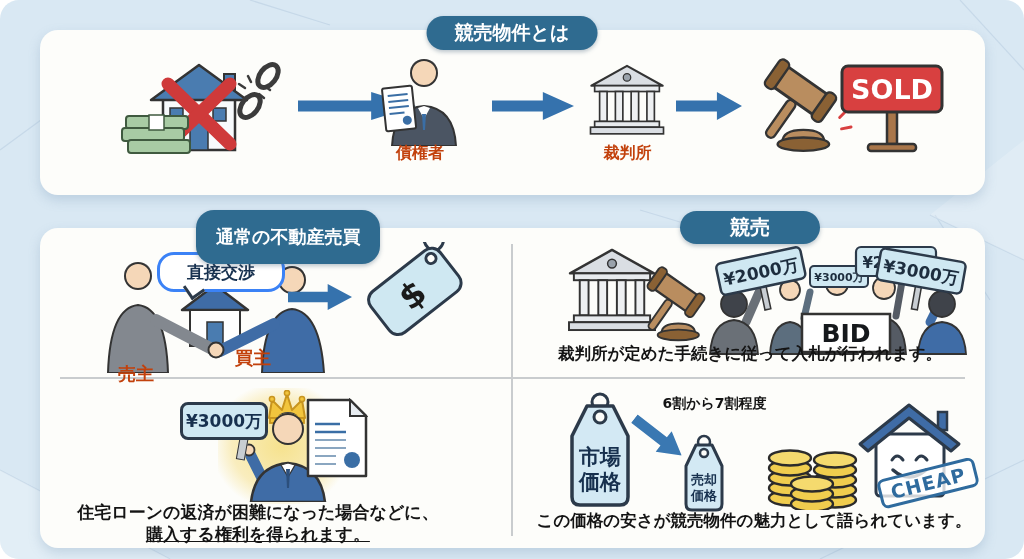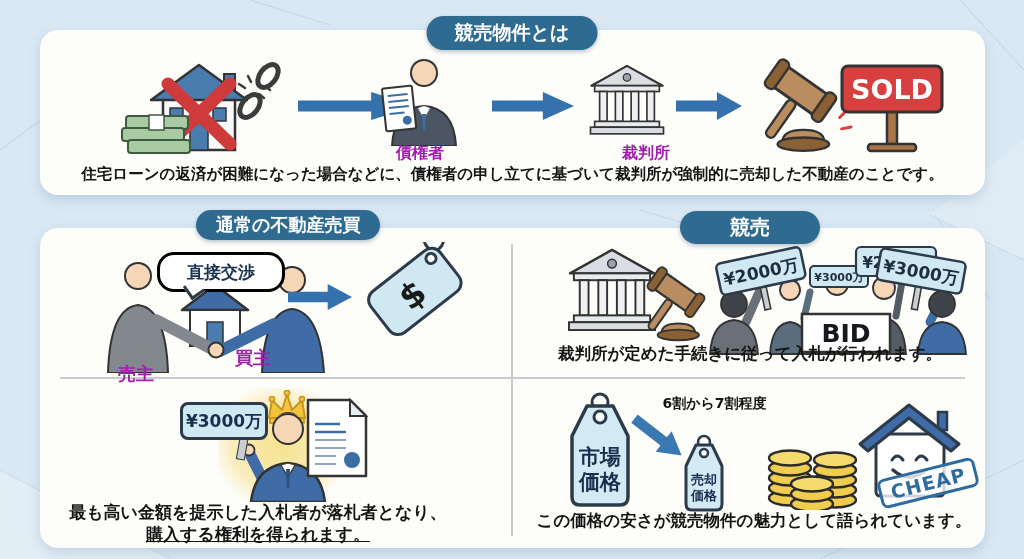--- a/index.html
+++ b/index.html
@@ -1,27 +1,27 @@
 <!DOCTYPE html>
 <html><head>
 <meta charset="utf-8">
 <style>
   html,body{margin:0;padding:0;}
   body{font-family:"DejaVu Sans","Liberation Sans",sans-serif;}
-  .stage{position:relative;width:1024px;height:559px;background:#d9e8f3;overflow:hidden;}
+  .stage{position:relative;width:1024px;height:559px;background:#d9e8f3;overflow:hidden;border-radius:19px;}
   .abs{position:absolute;}
   .panel{position:absolute;background:#fdfdfa;border-radius:18px;box-shadow:0 5px 12px rgba(110,145,175,.28);}
   .badge{position:absolute;background:#2f6b90;color:#ffffff;font-weight:bold;border-radius:18px;
          text-align:center;box-shadow:0 2px 4px rgba(60,90,115,.35);white-space:nowrap;z-index:6;}
   .caption{position:absolute;color:#141414;font-weight:bold;text-align:center;line-height:1.25;z-index:4;}
-  .plabel{position:absolute;color:#a21caf;font-weight:bold;text-align:center;z-index:4;}
+  .plabel{position:absolute;color:#c2410c;font-weight:bold;text-align:center;z-index:4;}
   .divider{position:absolute;background:#c9ccce;z-index:1;}
   svg{display:block;}
   svg text{font-family:"DejaVu Sans","Liberation Sans",sans-serif;font-weight:bold;}
-  .bubble{position:absolute;background:#ffffff;border:3px solid #000000;border-radius:17px;
+  .bubble{position:absolute;background:#ffffff;border:3px solid #3b82f6;border-radius:17px;
           display:flex;align-items:center;justify-content:center;color:#17314f;font-weight:bold;z-index:5;}
   .bubble .tail{position:absolute;left:26px;bottom:-8px;width:13px;height:13px;background:#ffffff;
           border-right:3px solid #2c3a4a;border-bottom:3px solid #2c3a4a;transform:rotate(55deg);}
   .sign-chip{position:absolute;background:#cfe8f2;border:3px solid #2c3a4a;border-radius:8px;
           display:flex;align-items:center;justify-content:center;color:#17304e;font-weight:bold;z-index:5;}
   .stamp{position:absolute;border:3px solid #2f6b9e;border-radius:7px;color:#2f6b9e;font-weight:bold;
           background:rgba(255,255,255,.78);padding:1px 9px;letter-spacing:1px;transform:rotate(-14deg);z-index:6;}
   .glow{position:absolute;background:radial-gradient(ellipse at center,#f6e28e 0%,#f9edbe 55%,rgba(250,240,200,0) 78%);
           border-radius:22px;z-index:1;}
   .icon{z-index:3;}
@@ -110,21 +110,21 @@
     <polygon points="4,28 47,4 90,28" fill="#dadee3" stroke="#333" stroke-width="2.5" stroke-linejoin="round"></polygon>
     <circle cx="47" cy="18" r="4.5" fill="#9aa2ab" stroke="#333" stroke-width="1.5"></circle>
     <rect x="8" y="28" width="78" height="7" fill="#e8ebee" stroke="#333" stroke-width="2"></rect>
     <rect x="14" y="35" width="9" height="36" fill="#eef0f2" stroke="#333" stroke-width="2"></rect>
     <rect x="33" y="35" width="9" height="36" fill="#eef0f2" stroke="#333" stroke-width="2"></rect>
     <rect x="52" y="35" width="9" height="36" fill="#eef0f2" stroke="#333" stroke-width="2"></rect>
     <rect x="71" y="35" width="9" height="36" fill="#eef0f2" stroke="#333" stroke-width="2"></rect>
     <rect x="8" y="71" width="78" height="7" fill="#e8ebee" stroke="#333" stroke-width="2"></rect>
     <rect x="3" y="78" width="88" height="8" fill="#dadee3" stroke="#333" stroke-width="2"></rect>
   </svg>
-  <div class="plabel" style="left:585px;top:143px;width:85px;font-size:16px;text-align:right;">裁判所</div>
+  <div class="plabel" style="left:585px;top:143px;width:85px;font-size:16px;">裁判所</div>
 
   <svg class="abs icon" width="66" height="28" viewBox="0 0 100 30" preserveAspectRatio="none" style="left:676px;top:92px;">
     <polygon points="0,9 62,9 62,0 100,15 62,30 62,21 0,21" fill="#3572ad"></polygon>
   </svg>
 
   <svg class="abs icon" width="105" height="95" viewBox="0 0 110 95" style="left:748px;top:58px;">
     <g transform="rotate(35 55 32)">
       <rect x="50" y="45" width="10" height="46" rx="5" fill="#b98d5f" stroke="#333" stroke-width="2.5"></rect>
       <rect x="25" y="19" width="60" height="26" rx="7" fill="#b98d5f" stroke="#333" stroke-width="3"></rect>
       <rect x="19" y="15" width="12" height="34" rx="5" fill="#8a6134" stroke="#333" stroke-width="2.5"></rect>
@@ -137,27 +137,26 @@
       <line x1="98" y1="72" x2="108" y2="70"></line>
     </g>
   </svg>
   <svg class="abs icon" width="106" height="92" viewBox="0 0 106 92" style="left:840px;top:62px;">
     <rect x="47" y="48" width="10" height="34" fill="#a9764a" stroke="#333" stroke-width="2.5"></rect>
     <rect x="28" y="82" width="48" height="7" rx="3" fill="#a9764a" stroke="#333" stroke-width="2.5"></rect>
     <rect x="2" y="4" width="100" height="46" rx="6" fill="#d84040" stroke="#333" stroke-width="3"></rect>
     <text x="52" y="37" text-anchor="middle" font-size="27" fill="#ffffff">SOLD</text>
   </svg>
 
-  <div class="caption" style="left:58px;top:165px;width:909px;font-size:15.5px;">住宅ローンの返済が困難になった場合などに、債権者の申し立てに基づいて裁判所が強制的に売却した不動産のことです。</div>
 
   <section class="panel" style="left:40px;top:228px;width:945px;height:320px;"></section>
   <div class="divider" style="left:511px;top:244px;width:2px;height:292px;"></div>
   <div class="divider" style="left:60px;top:377px;width:905px;height:2px;"></div>
 
-  <div class="badge" style="left:196px;top:210px;padding:3px 20px;font-size:18px;">通常の不動産売買</div>
+  <div class="badge" style="left:196px;top:210px;padding:15px 20px;font-size:18px;">通常の不動産売買</div>
   <div class="badge" style="left:680px;top:211px;padding:3px 50px;font-size:20px;">競売</div>
 
   <svg class="abs icon" width="235" height="125" viewBox="0 0 235 125" style="left:100px;top:248px;">
     <polygon points="82,62 115,37 148,62" fill="#3f6ca6" stroke="#333" stroke-width="2.5" stroke-linejoin="round"></polygon>
     <rect x="90" y="62" width="50" height="36" fill="#ffffff" stroke="#333" stroke-width="2"></rect>
     <rect x="107" y="74" width="16" height="24" fill="#4a7cb0" stroke="#333" stroke-width="1.5"></rect>
     <circle cx="38" cy="28" r="13" fill="#f5d7b8" stroke="#333" stroke-width="2"></circle>
     <path d="M25,27 A13,13 0 0 1 51,27 Q51,15 38,14 Q25,15 25,27 Z" fill="#60646b"></path>
     <path d="M8,125 Q10,60 38,57 Q66,60 68,125 Z" fill="#83888f" stroke="#333" stroke-width="2"></path>
     <circle cx="192" cy="32" r="13" fill="#f5d7b8" stroke="#333" stroke-width="2"></circle>
@@ -284,21 +283,21 @@
       <line x1="9" y1="34" x2="40" y2="34"></line>
     </g>
     <g stroke="#8aa6c0" stroke-width="2">
       <line x1="9" y1="42" x2="40" y2="42"></line>
       <line x1="9" y1="50" x2="40" y2="50"></line>
       <line x1="9" y1="58" x2="30" y2="58"></line>
       <line x1="9" y1="66" x2="30" y2="66"></line>
     </g>
     <circle cx="46" cy="62" r="8" fill="#3a6ea5"></circle>
   </svg>
-  <div class="caption" style="left:62px;top:502px;width:392px;font-size:17px;">最も高い金額を提示した入札者が落札者となり、</div>
+  <div class="caption" style="left:62px;top:502px;width:392px;font-size:17px;">住宅ローンの返済が困難になった場合などに、</div>
   <div class="caption" style="left:62px;top:524px;width:392px;font-size:17px;text-decoration:underline;">購入する権利を得られます。</div>
 
   <svg class="abs icon" width="84" height="120" viewBox="0 0 84 120" style="left:558px;top:390px;">
     <circle cx="42" cy="12" r="8" fill="none" stroke="#2c3a4a" stroke-width="3"></circle>
     <path d="M14,46 L29,16 H55 L70,46 V107 Q70,115 62,115 H22 Q14,115 14,107 Z" fill="#d3e9f4" stroke="#2c3a4a" stroke-width="3.5" stroke-linejoin="round"></path>
     <circle cx="42" cy="27" r="6" fill="#fdfdfa" stroke="#2c3a4a" stroke-width="3"></circle>
     <text x="42" y="74" text-anchor="middle" font-size="21" fill="#17304e">市場</text>
     <text x="42" y="99" text-anchor="middle" font-size="21" fill="#17304e">価格</text>
   </svg>
   <div class="caption" style="left:632px;top:395px;width:165px;font-size:14px;">6割から7割程度</div>

